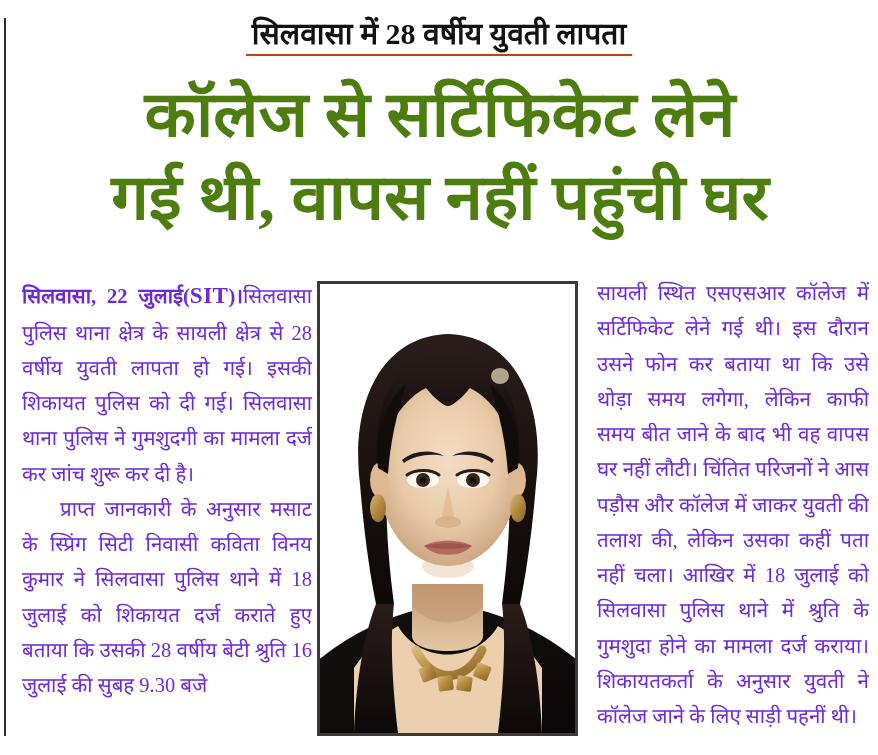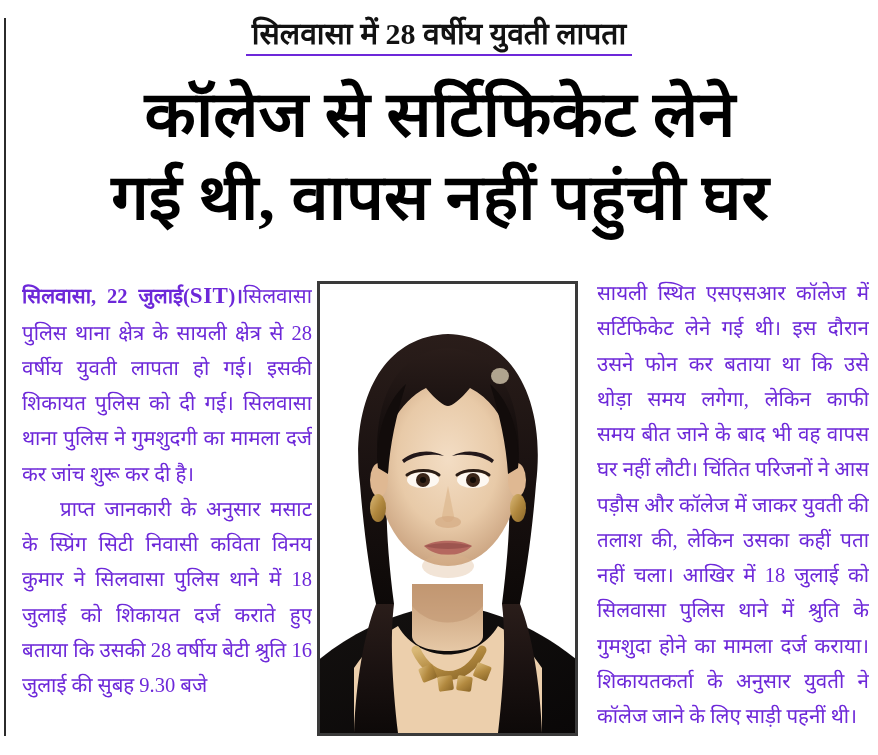--- a/index.html
+++ b/index.html
@@ -40,34 +40,34 @@
   }
   .kicker {
     display: inline-block;
     font-family: "Liberation Serif", "DejaVu Serif", serif;
     font-weight: bold;
     font-size: 30px;
     line-height: 1.05;
     letter-spacing: 0px;
     color: #121212;
     padding: 0 6px 4px 6px;
-    border-bottom: 2px solid #6d28d9;
+    border-bottom: 2px solid #c2410c;
     white-space: nowrap;
   }
 
   
   .headline {
     position: absolute;
     left: 14px;
     top: 74px;
     width: 852px;
     text-align: center;
     font-family: "Liberation Serif", "DejaVu Serif", serif;
     font-weight: bold;
-    color: #000000;
+    color: #4d7c0f;
   }
   .headline-line {
     display: block;
     font-size: 63px;
     line-height: 1.32;
     white-space: nowrap;
     transform: scaleX(1.06);
     transform-origin: center center;
   }
 

